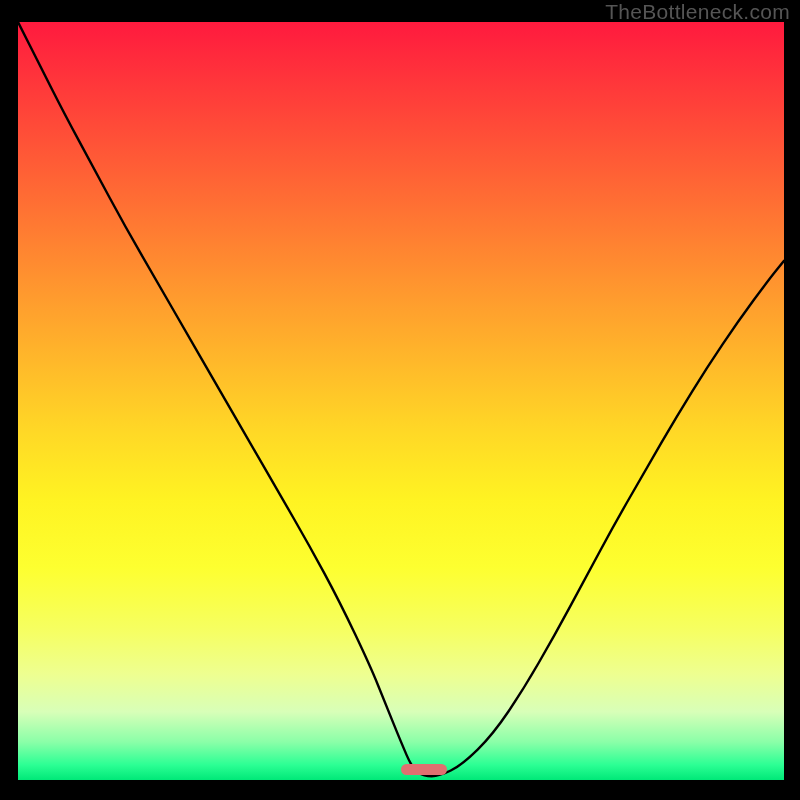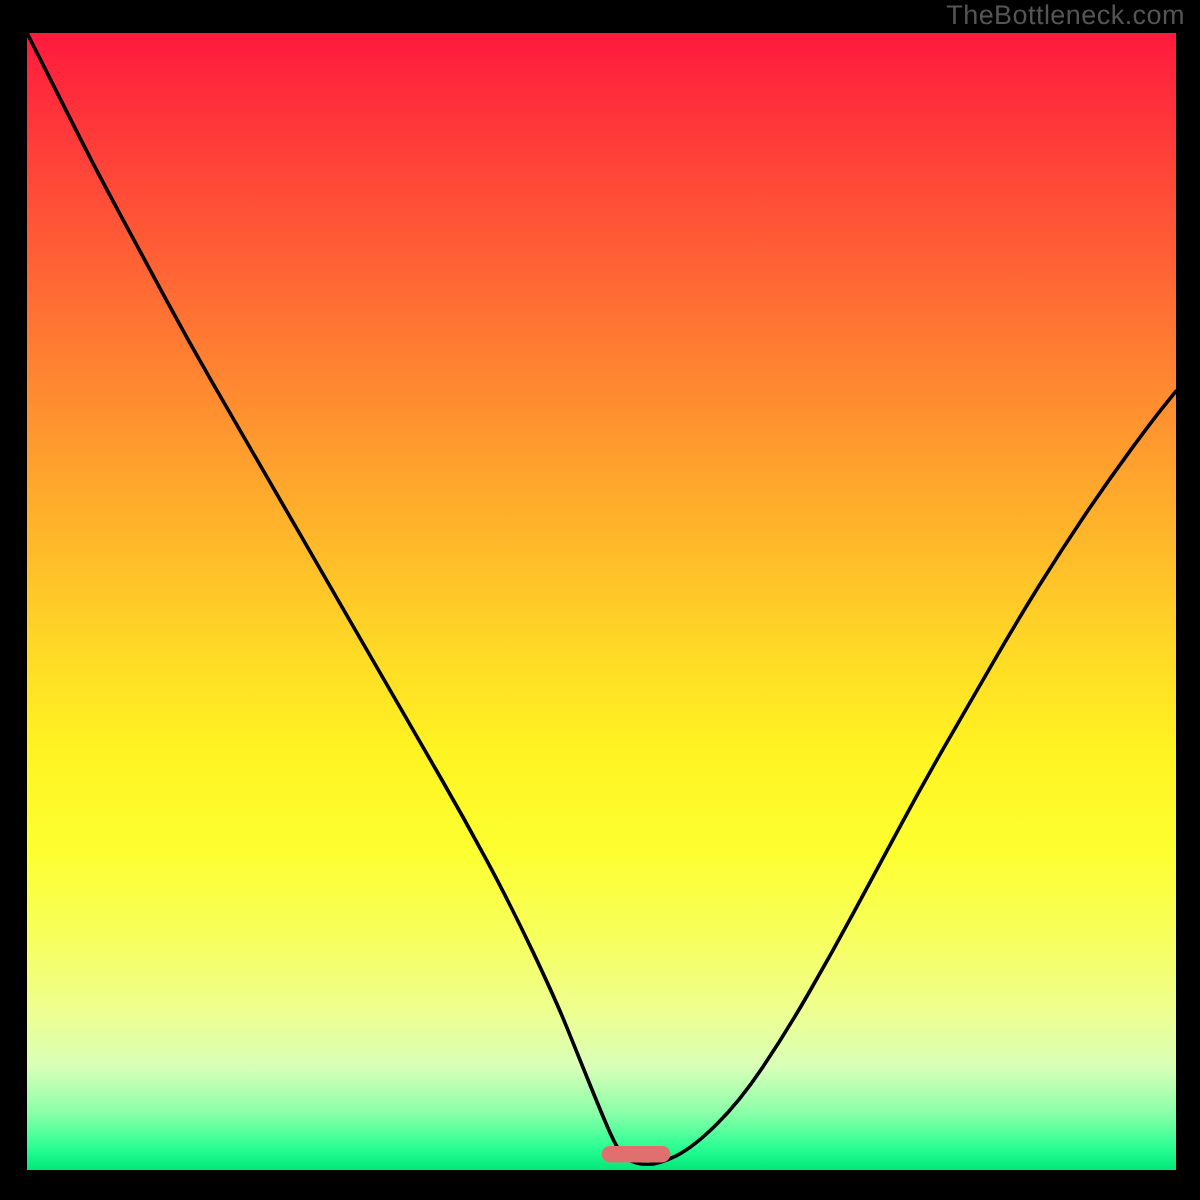--- a/index.html
+++ b/index.html
@@ -36,21 +36,21 @@
       #2cff94 98%,
       #00e878 100%);
   }
   .curve-svg {
     position: absolute;
     pointer-events: none;
   }
   .watermark {
     position: absolute;
     color: #555;
-    font-size: 18px;
+    font-size: 21px;
     font-weight: 500;
     letter-spacing: 0.3px;
   }
   .min-marker {
     position: absolute;
     background: #e07070;
     border-radius: 6px;
   }
 </style>
 </head>

